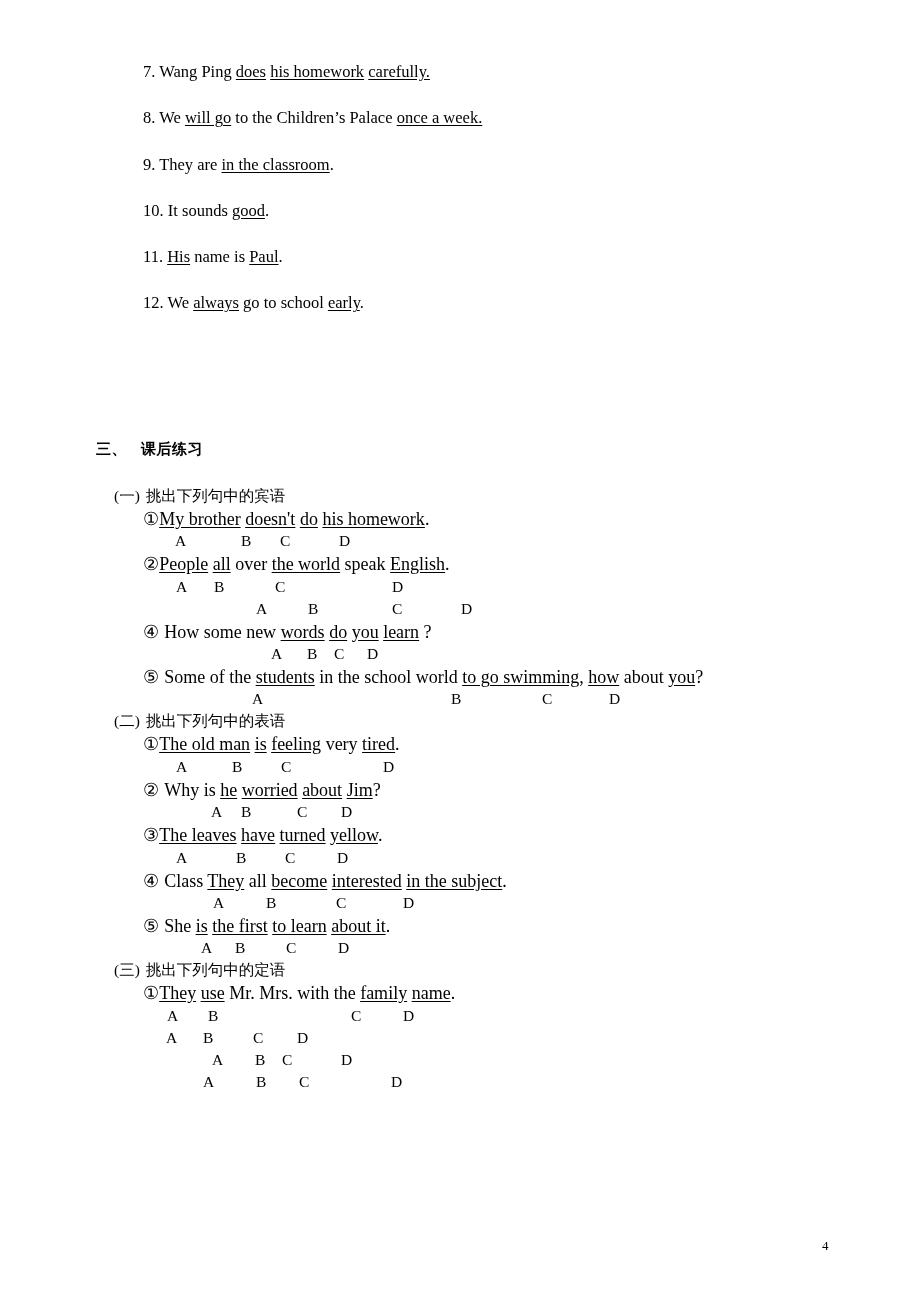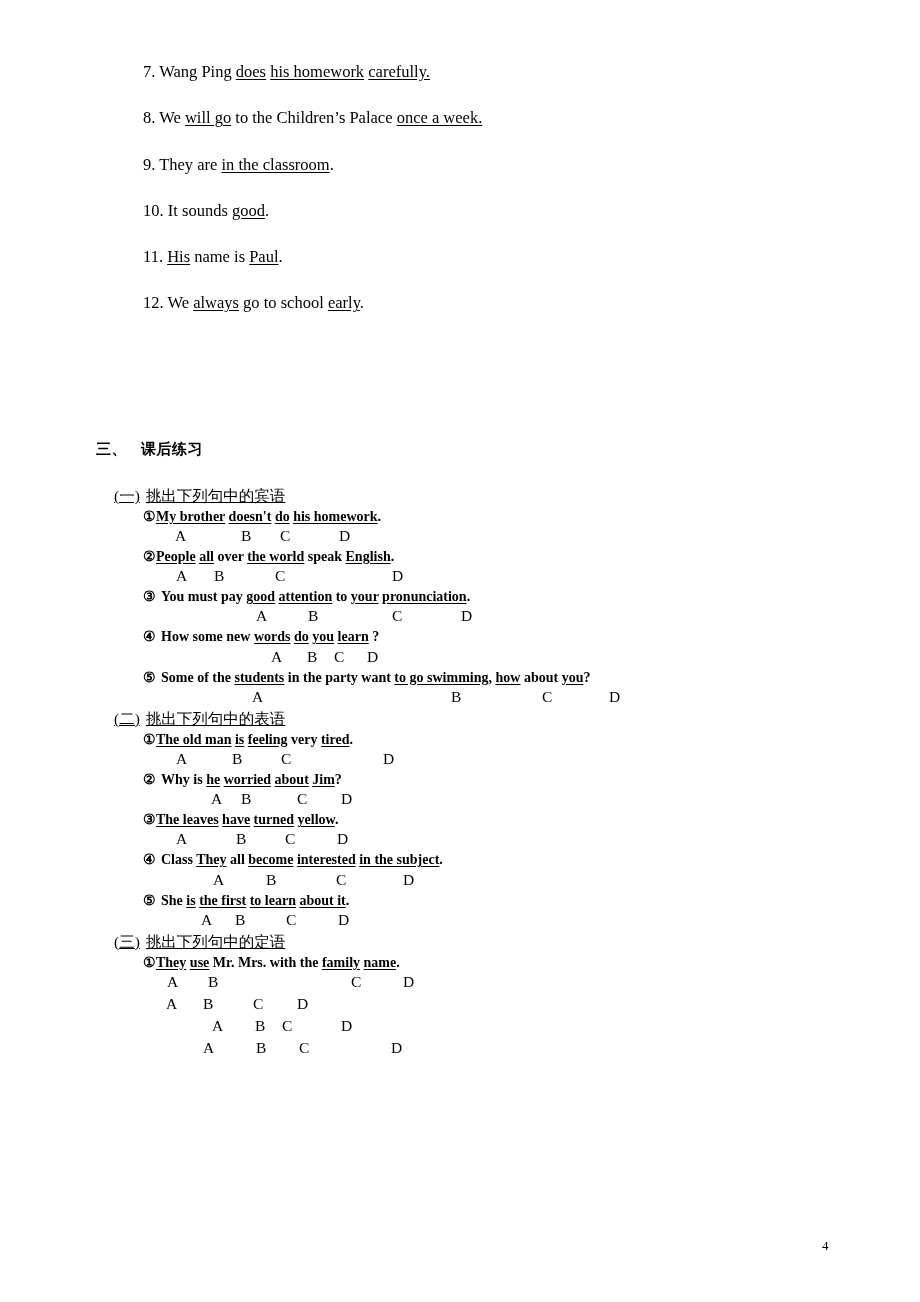--- a/index.html
+++ b/index.html
@@ -54,34 +54,32 @@
     width: 920px;
   }
   .group { margin-bottom: 0; }
 
   .group-title {
     font-size: 15.5px;
     margin-left: 114px;
     line-height: 1.35;
     white-space: nowrap;
     padding-bottom: 1px;
-    text-decoration: underline;
   }
   .group-title .gt-label { margin-right: 6px; }
 
   .q {
     position: relative;
     margin-left: 143px;
     line-height: 1.28;
   }
   .q-text {
-    font-size: 14px;
+    font-size: 18px;
     white-space: nowrap;
     line-height: 1.3;
-    font-weight: bold;
   }
   .q-marker {
     display: inline-block;
     min-width: 13px;
   }
   .q-marker.sp { margin-right: 5px; }
 
   
   .q-letters {
     position: relative;
@@ -136,39 +134,38 @@
         <div class="q">
           <div class="q-text"><span class="q-marker">②</span><u>People</u><span> </span><u>all</u><span> over </span><u>the world</u><span> speak </span><u>English</u><span>.</span></div>
           <div class="q-letters">
             <span style="left: 33px;">A</span>
             <span style="left: 71px;">B</span>
             <span style="left: 132px;">C</span>
             <span style="left: 249px;">D</span>
           </div>
         </div>
         <div class="q">
-          <div class="q-text"><span class="q-marker sp">③</span><span>You must pay </span><u>good</u><span> </span><u>attention</u><span> to </span><u>your</u><span> </span><u>pronunciation</u><span>.</span></div>
           <div class="q-letters">
             <span style="left: 113px;">A</span>
             <span style="left: 165px;">B</span>
             <span style="left: 249px;">C</span>
             <span style="left: 318px;">D</span>
           </div>
         </div>
         <div class="q">
           <div class="q-text"><span class="q-marker sp">④</span><span>How some new </span><u>words</u><span> </span><u>do</u><span> </span><u>you</u><span> </span><u>learn</u><span> ?</span></div>
           <div class="q-letters">
             <span style="left: 128px;">A</span>
             <span style="left: 164px;">B</span>
             <span style="left: 191px;">C</span>
             <span style="left: 224px;">D</span>
           </div>
         </div>
         <div class="q">
-          <div class="q-text"><span class="q-marker sp">⑤</span><span>Some of the </span><u>students</u><span> in the party want </span><u>to go swimming</u><span>, </span><u>how</u><span> about </span><u>you</u><span>?</span></div>
+          <div class="q-text"><span class="q-marker sp">⑤</span><span>Some of the </span><u>students</u><span> in the school world </span><u>to go swimming</u><span>, </span><u>how</u><span> about </span><u>you</u><span>?</span></div>
           <div class="q-letters">
             <span style="left: 109px;">A</span>
             <span style="left: 308px;">B</span>
             <span style="left: 399px;">C</span>
             <span style="left: 466px;">D</span>
           </div>
         </div>
       </div>
       <div class="group">
         <div class="group-title"><span class="gt-label">(二)</span><span>挑出下列句中的表语</span></div>

